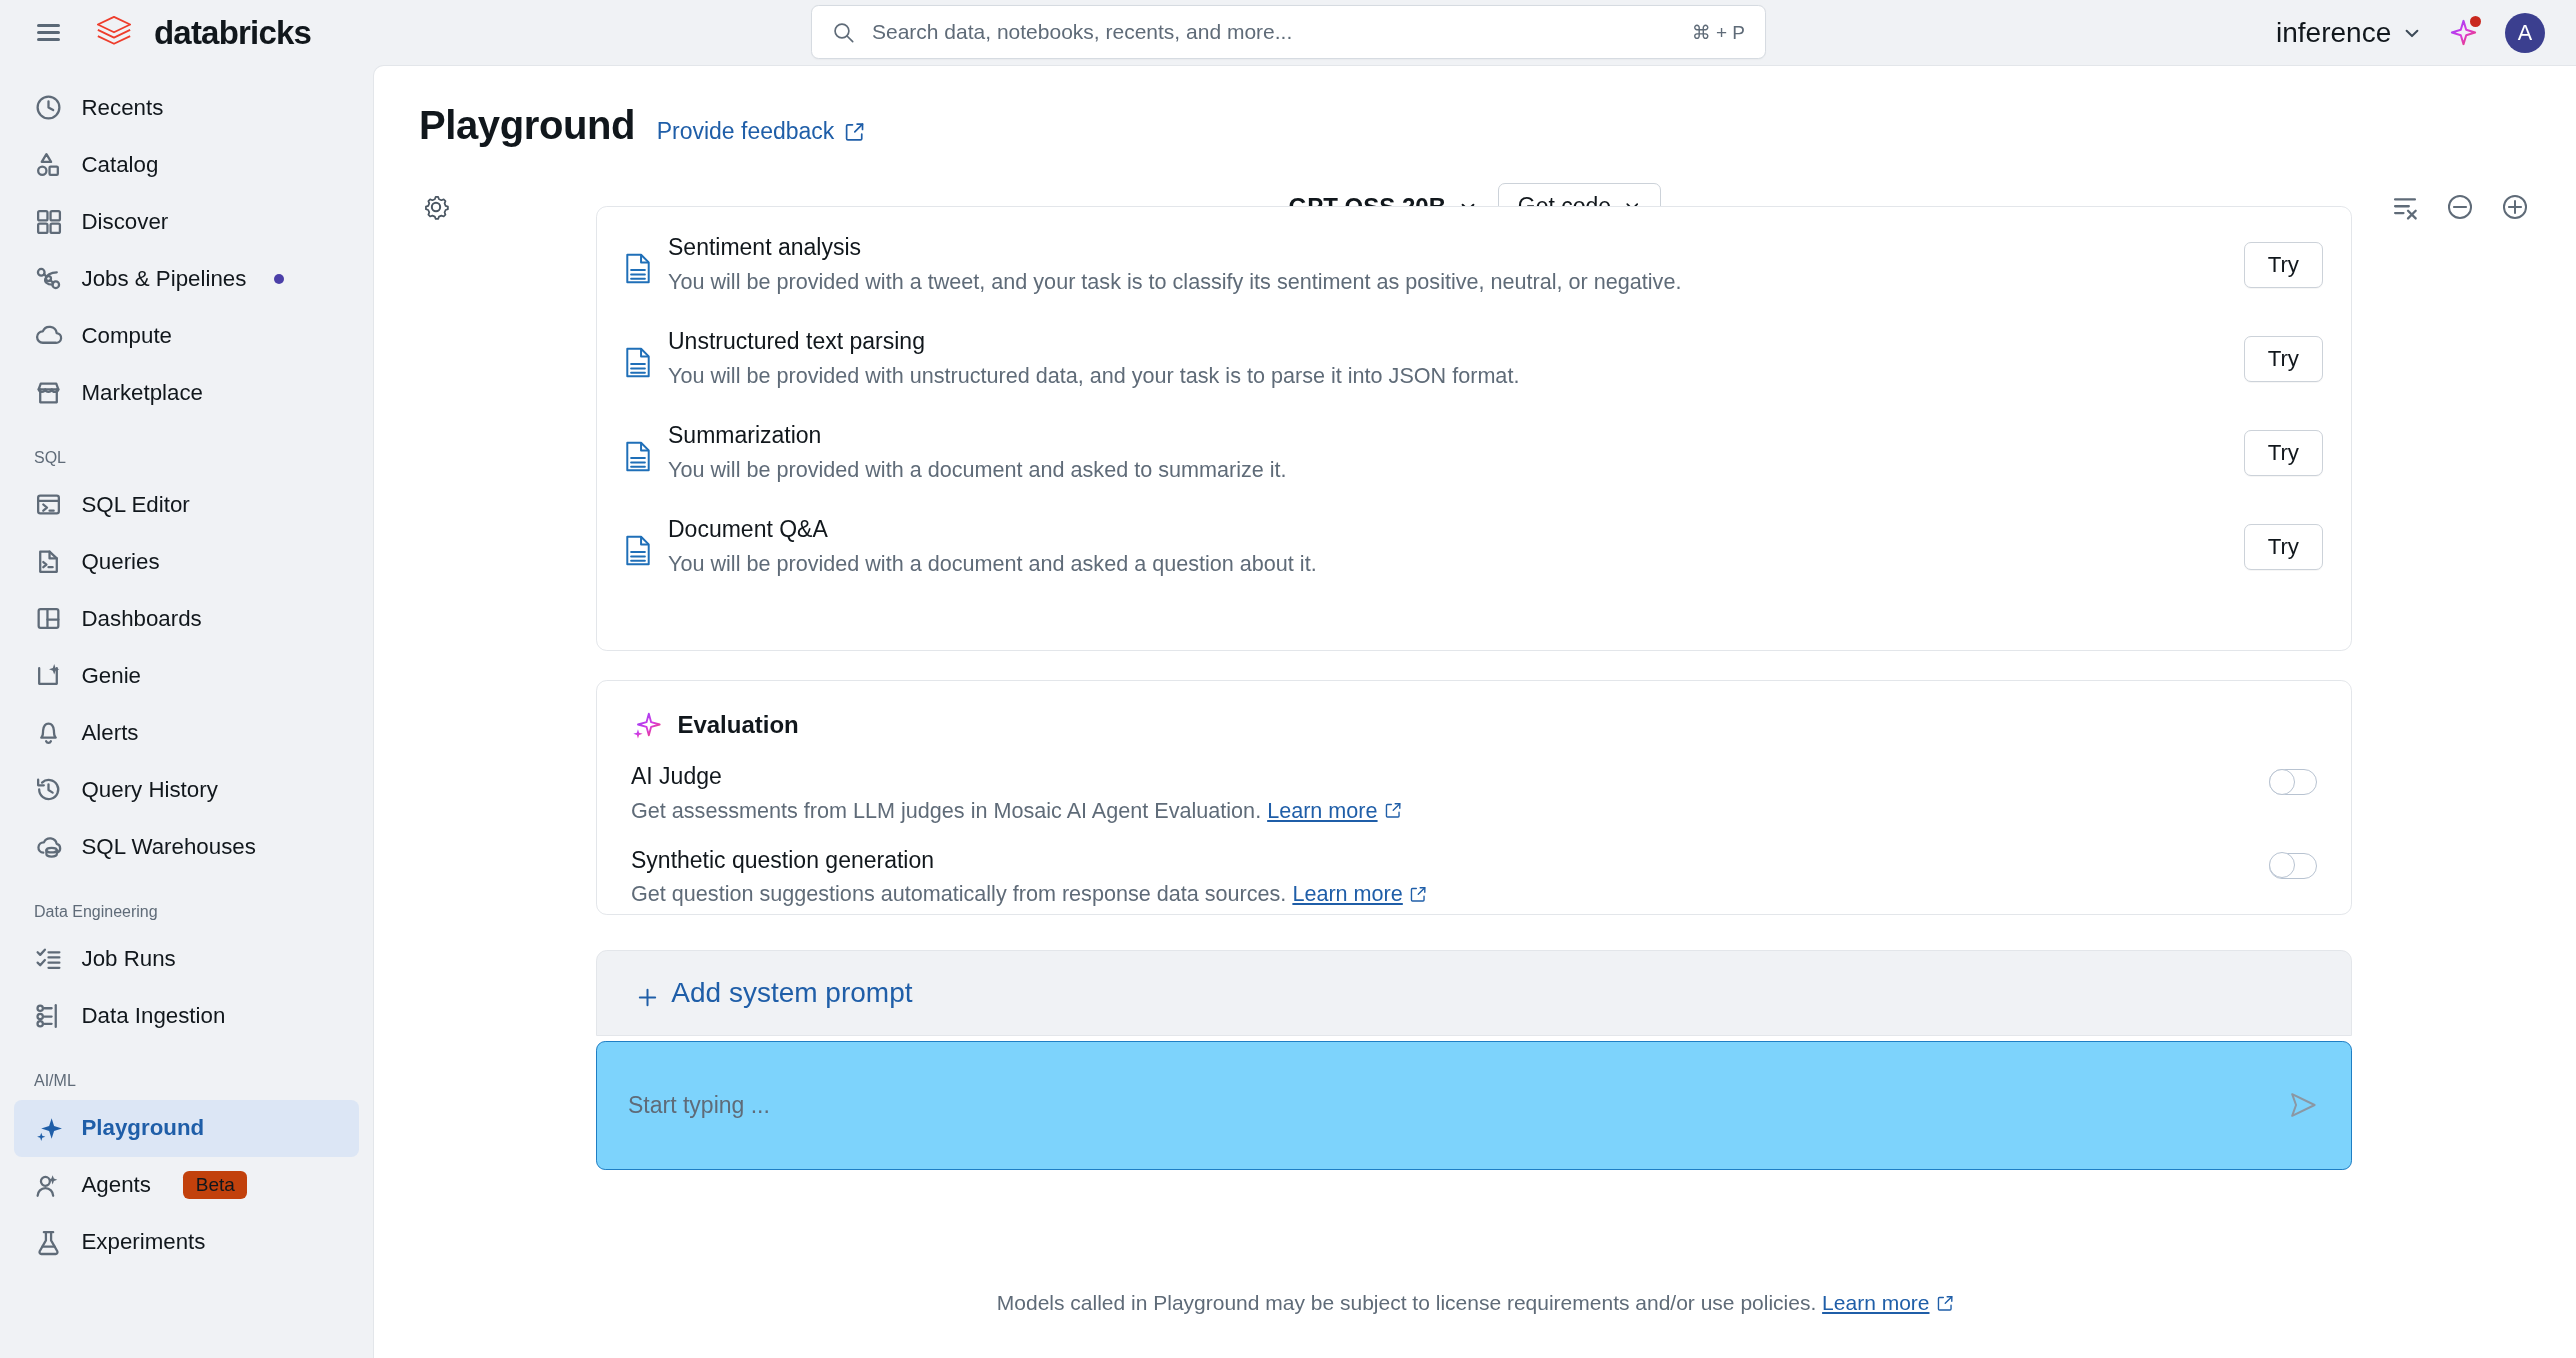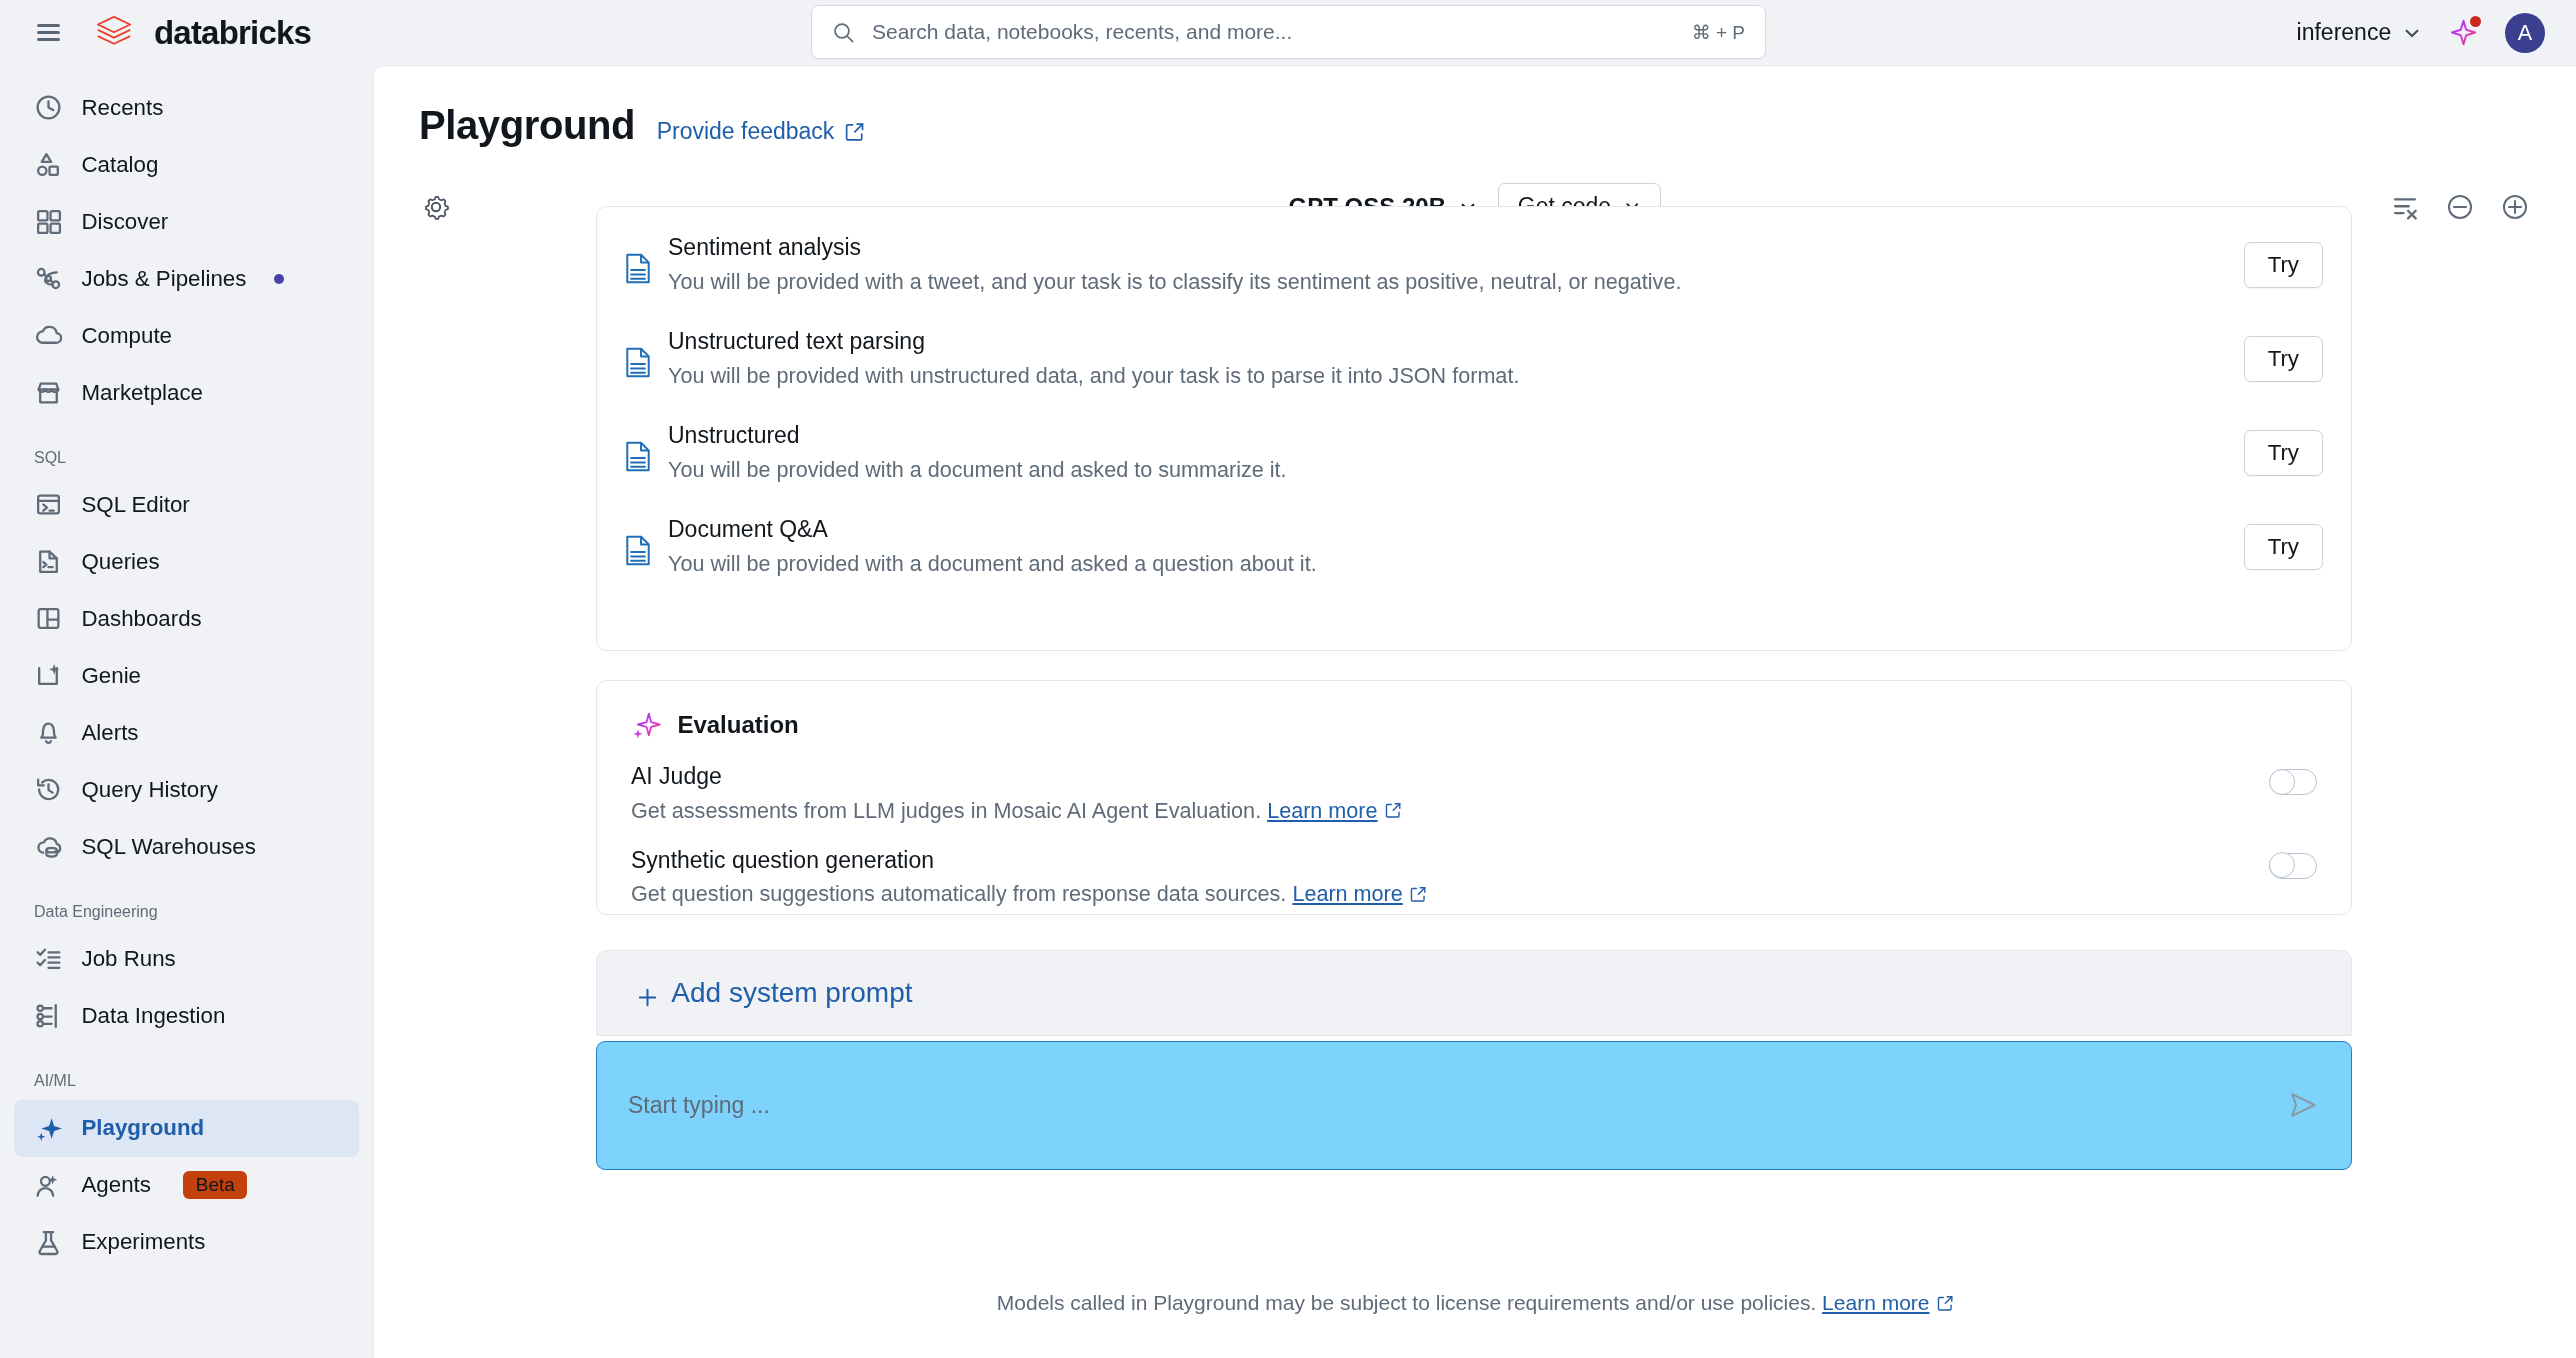--- a/index.html
+++ b/index.html
@@ -38,21 +38,21 @@
     display: flex; align-items: center; padding: 0 20px;
     box-shadow: 0 0.8px 1.5px rgba(0,0,0,0.03);
     cursor: text;
   }
   .search-icon { width: 23px; height: 23px; flex: none; margin-right: 17px; }
   .search-ph { font-size: 21px; color: #5f6b78; flex: 1; }
   .search-kbd { font-size: 19px; color: #5f6b78; }
 
   .topright { position: absolute; right: 31px; top: 0; height: 65px; display: flex; align-items: center; gap: 26px; }
   .ws-select { display: flex; align-items: center; gap: 10.8px; cursor: pointer; }
-  .ws-name { font-size: 23px; color: #11171c; }
+  .ws-name { font-size: 28px; color: #11171c; }
   .assist-icon { position: relative; width: 31px; height: 31px; cursor: pointer; }
   .assist-dot { position: absolute; right: -2.3px; top: -1.5px; width: 11.6px; height: 11.6px; border-radius: 50%; background: #c9281e; }
   .avatar {
     width: 40px; height: 40px; border-radius: 50%;
     background: #3b3f8f; color: #fff;
     display: flex; align-items: center; justify-content: center;
     font-size: 21.6px; cursor: pointer;
   }
 
   
@@ -545,21 +545,21 @@
      <span class="task-ico"><svg viewBox="0 0 34 40" width="26" height="31">
   <path d="M3 2 h18 L31 12 v26 H3 z" fill="none" stroke="#1f6fb8" stroke-width="2.6" stroke-linejoin="round"></path>
   <polyline points="21,2 21,12 31,12" fill="none" stroke="#1f6fb8" stroke-width="2.6" stroke-linejoin="round"></polyline>
   <g stroke="#1f6fb8" stroke-width="2.6" stroke-linecap="round">
     <line x1="8" y1="22" x2="26" y2="22"></line>
                 <line x1="8" y1="28" x2="26" y2="28"></line>
                 <line x1="8" y1="33.5" x2="26" y2="33.5"></line>
   </g>
             </svg></span>
      <div class="task-text">
-       <div class="task-title">Unstructured</div>
+       <div class="task-title">Summarization</div>
        <div class="task-desc">You will be provided with a document and asked to summarize it.</div>
      </div>
      <button class="try-btn">Try</button>
    </div>
         <div class="task-row">
      <span class="task-ico"><svg viewBox="0 0 34 40" width="26" height="31">
   <path d="M3 2 h18 L31 12 v26 H3 z" fill="none" stroke="#1f6fb8" stroke-width="2.6" stroke-linejoin="round"></path>
   <polyline points="21,2 21,12 31,12" fill="none" stroke="#1f6fb8" stroke-width="2.6" stroke-linejoin="round"></polyline>
   <g stroke="#1f6fb8" stroke-width="2.6" stroke-linecap="round">
     <line x1="8" y1="22" x2="26" y2="22"></line>

